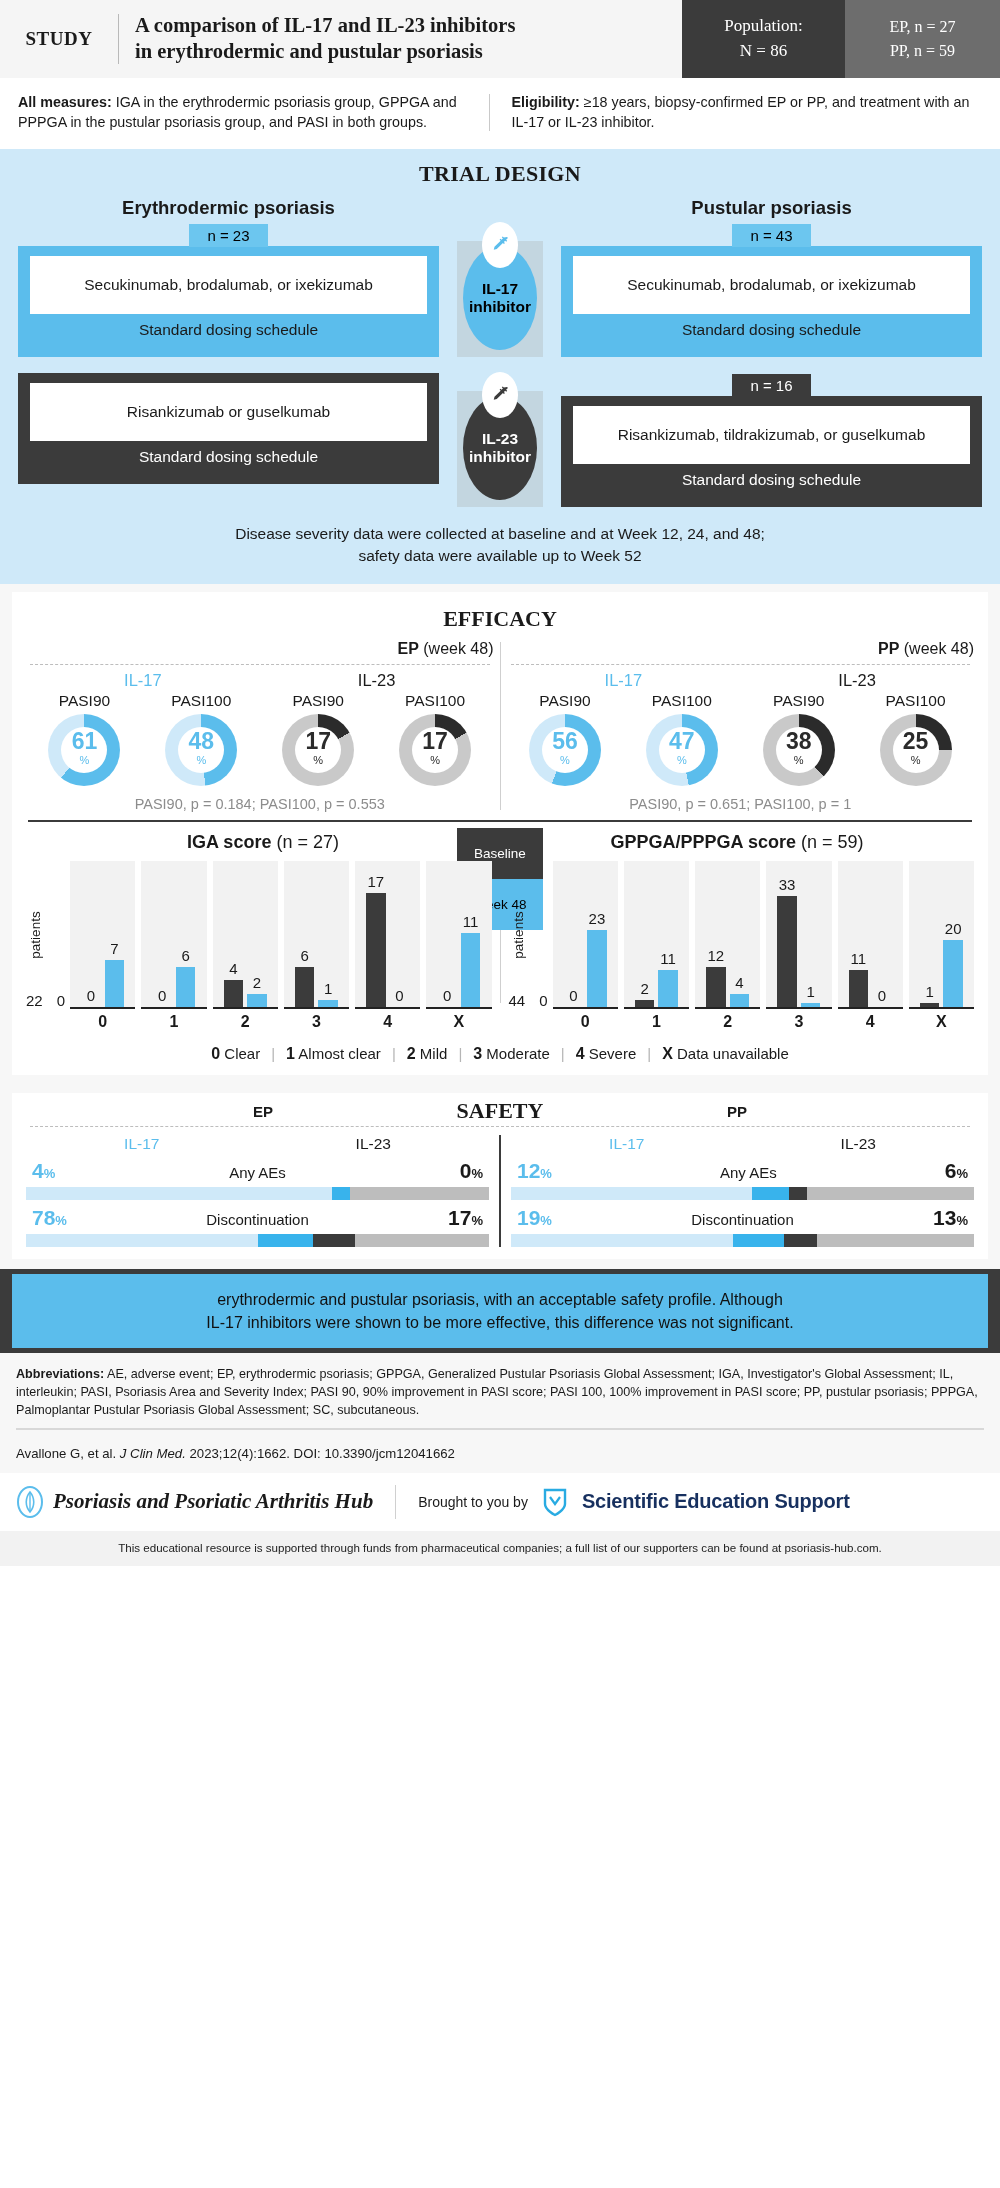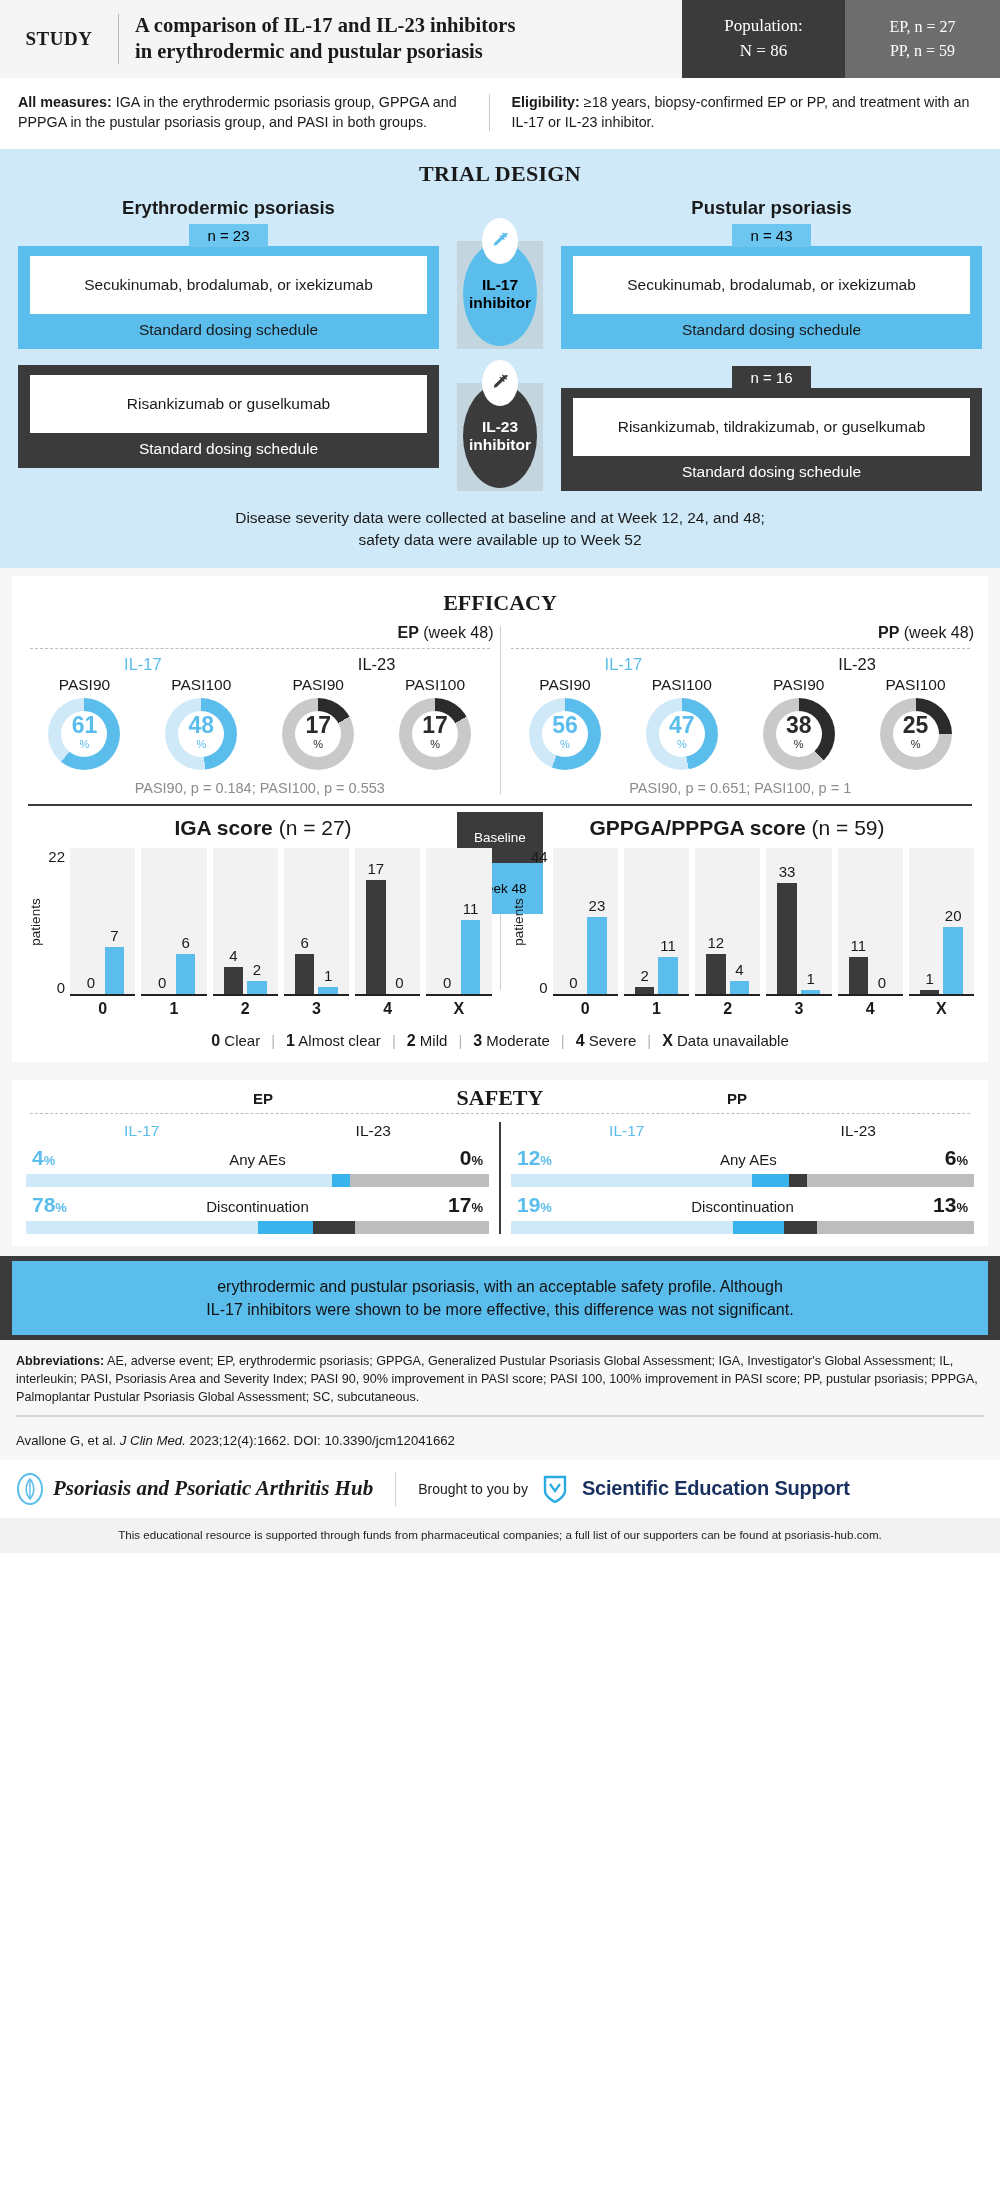--- a/index.html
+++ b/index.html
@@ -53,21 +53,21 @@
   .arm-head.spacer { flex: 0 0 122px; }
 
   .arm-row { position: relative; display: flex; margin: 0 18px; align-items: flex-start; }
   .arm-side { flex: 1; }
   .nbadge-wrap { display: flex; justify-content: center; }
   .nbadge {
     padding: 3px 18px 3px 18px; font-size: 15px; color: #000;
     background: #6cc6ef; position: relative; top: 1px;
   }
   .nbadge.dark { background: #3b3b3b; color: #fff; }
-  .arm-card { background: #5bbdec; padding: 10px 12px 10px 12px; }
+  .arm-card { background: #5bbdec; padding: 10px 12px 18px 12px; }
   .arm-card.dark { background: #3b3b3b; }
   .arm-drugs {
     background: #fff; text-align: center; padding: 9px 6px; font-size: 15.5px;
     line-height: 1.3; min-height: 58px; display: flex; flex-direction: column;
     align-items: center; justify-content: center;
   }
   .arm-dose { text-align: center; font-size: 15.5px; padding-top: 7px; }
   .arm-card.dark .arm-dose { color: #fff; }
 
   .center-col {
@@ -125,35 +125,35 @@
   .donut .pct { font-size: 11px; line-height: 1.4; }
   .donut.blue .val, .donut.blue .pct { color: #5bbdec; }
   .donut.dark .val, .donut.dark .pct { color: #2b2b2b; }
   .pnote {
     text-align: center; font-size: 14.5px; color: #8c8c8c; margin-top: 10px;
   }
   .hr-solid { border-top: 2px solid #3b3b3b; margin: 8px 2px 10px 2px; }
 
   
   .charts-head { display: flex; align-items: flex-start; position: relative; }
-  .chart-head-col { flex: 1; text-align: center; font-size: 21px; }
+  .chart-head-col { flex: 1; text-align: center; font-size: 18px; }
   .chart-head-col b { font-weight: bold; }
   .legend-badges {
     position: absolute; left: 50%; transform: translateX(-50%); top: -4px;
     display: flex; flex-direction: column; width: 86px;
   }
   .lg-badge { font-size: 13.5px; text-align: center; padding: 18px 0; color: #fff; }
   .lg-badge.base { background: #3b3b3b; }
   .lg-badge.wk { background: #5bbdec; color: #000; }
 
   .charts-row { display: flex; margin-top: 8px; }
   .chart-block { flex: 1; display: flex; }
   .chart-vdiv { width: 1px; background: #cfcfcf; margin: 6px 8px 28px 8px; }
   .y-axis {
-    width: 44px; position: relative; display: flex; flex-direction: column;
+    width: 44px; position: relative; display: flex; flex-direction: row;
     justify-content: space-between; align-items: flex-end; padding-right: 5px;
     height: 148px;
   }
   .y-top, .y-bot { font-size: 15px; }
   .y-label {
     position: absolute; left: -14px; top: 50%; transform: translateY(-50%) rotate(-90deg);
     font-size: 13.5px; white-space: nowrap;
   }
   .plot { flex: 1; display: flex; gap: 6px; }
   .cat {

